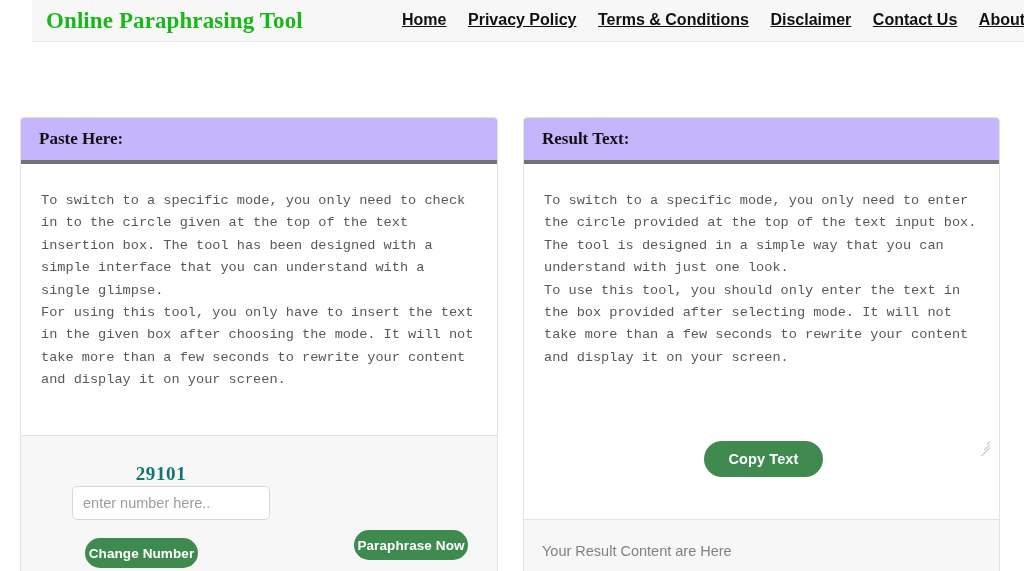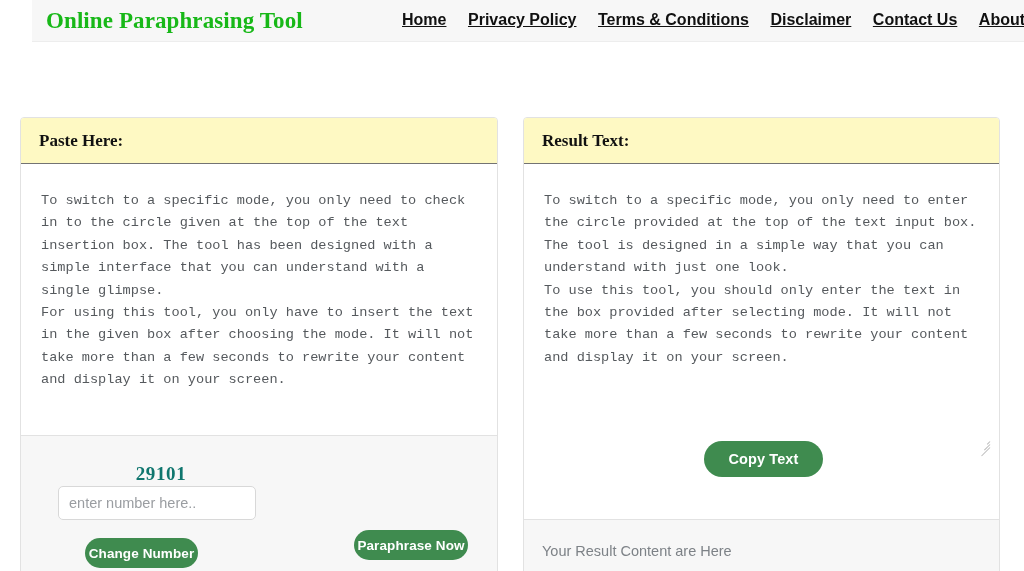--- a/index.html
+++ b/index.html
@@ -57,22 +57,22 @@
     border: 1px solid #e2e2e2;
     border-radius: 4px;
     background: #ffffff;
     overflow: hidden;
   }
   .panel-left  { left: 20px;  width: 478px; height: 470px; }
   .panel-right { left: 523px; width: 477px; height: 470px; }
 
   .panel-head {
     height: 46px;
-    background: #fef9c3;
-    border-bottom: 1px solid #737373;
+    background: #c4b5fd;
+    border-bottom: 4px solid #737373;
     display: flex;
     align-items: center;
     padding-left: 18px;
   }
   .panel-head-title {
     font-family: "Liberation Serif", serif;
     font-weight: bold;
     font-size: 17px;
     color: #111111;
   }
@@ -139,21 +139,21 @@
     width: 198px;
     text-align: center;
     font-family: "Liberation Serif", serif;
     font-weight: bold;
     font-size: 19px;
     color: #0f766e;
     letter-spacing: 0.6px;
   }
   .number-input {
     position: absolute;
-    left: 37px; top: 50px;
+    left: 51px; top: 50px;
     width: 198px; height: 32px;
     border: 1px solid #d8d8d8;
     border-radius: 5px;
     background: #ffffff;
     font-family: "Liberation Sans", sans-serif;
     font-size: 14.5px;
     color: #333;
     padding: 16px 10px;
     outline: none;
   }

